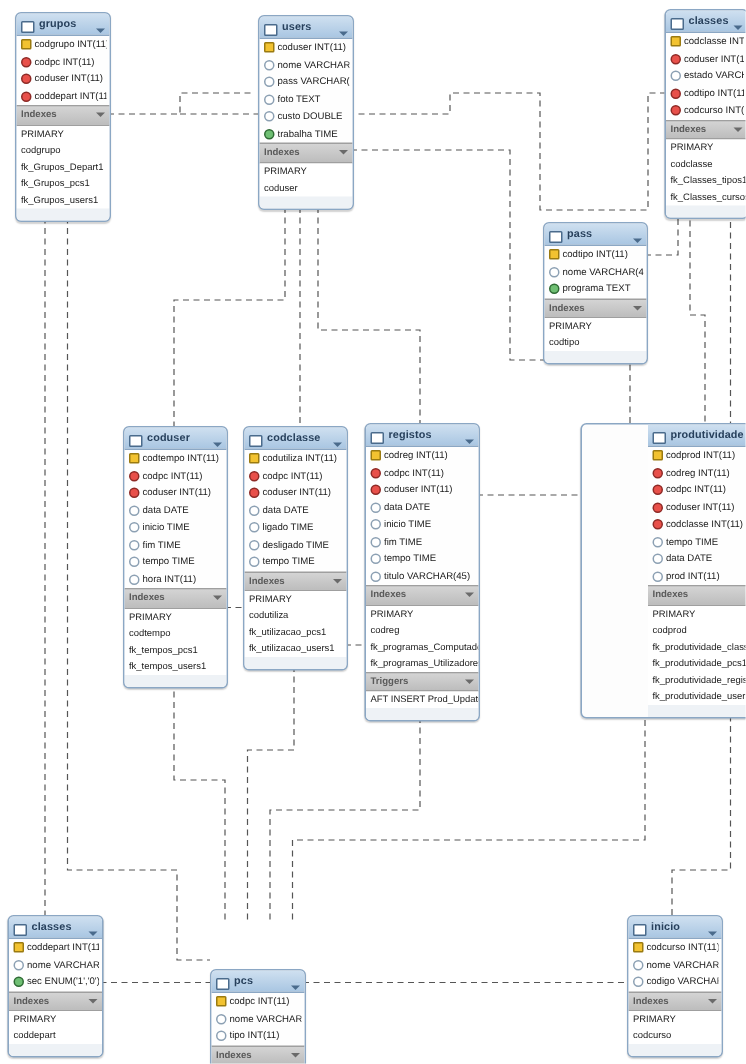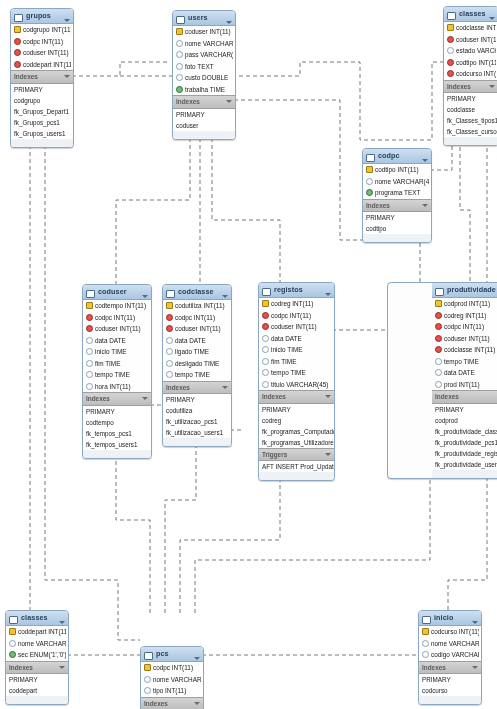--- a/index.html
+++ b/index.html
@@ -220,21 +220,21 @@
       </div>
       <div class="idx">PRIMARY</div>
       <div class="idx">codclasse</div>
       <div class="idx">fk_Classes_tipos1</div>
       <div class="idx">fk_Classes_cursos1</div>
       <div class="pad"></div>
     </div>
     <div class="table" style="left: 362px; top: 148px; width: 68px;">
       <div class="tbl-title">
         <span class="tbl-ico"></span>
-        <span class="tbl-name">codpc</span>
+        <span class="tbl-name">pass</span>
         <span class="caret"></span>
       </div>
       <div class="cols">
         <div class="col">
           <span class="key k-pk"></span>
           <span class="col-txt">codtipo INT(11)</span>
         </div>
         <div class="col">
           <span class="key k-nl"></span>
           <span class="col-txt">nome VARCHAR(45)</span>
@@ -341,21 +341,21 @@
       <div class="sec">
         <span class="lbl">Indexes</span>
         <span class="caret"></span>
       </div>
       <div class="idx">PRIMARY</div>
       <div class="idx">codutiliza</div>
       <div class="idx">fk_utilizacao_pcs1</div>
       <div class="idx">fk_utilizacao_users1</div>
       <div class="pad"></div>
     </div>
-    <div class="table" style="left: 258px; top: 282px; width: 75px;">
+    <div class="table" style="left: 243px; top: 282px; width: 75px;">
       <div class="tbl-title">
         <span class="tbl-ico"></span>
         <span class="tbl-name">registos</span>
         <span class="caret"></span>
       </div>
       <div class="cols">
         <div class="col">
           <span class="key k-pk"></span>
           <span class="col-txt">codreg INT(11)</span>
         </div>

